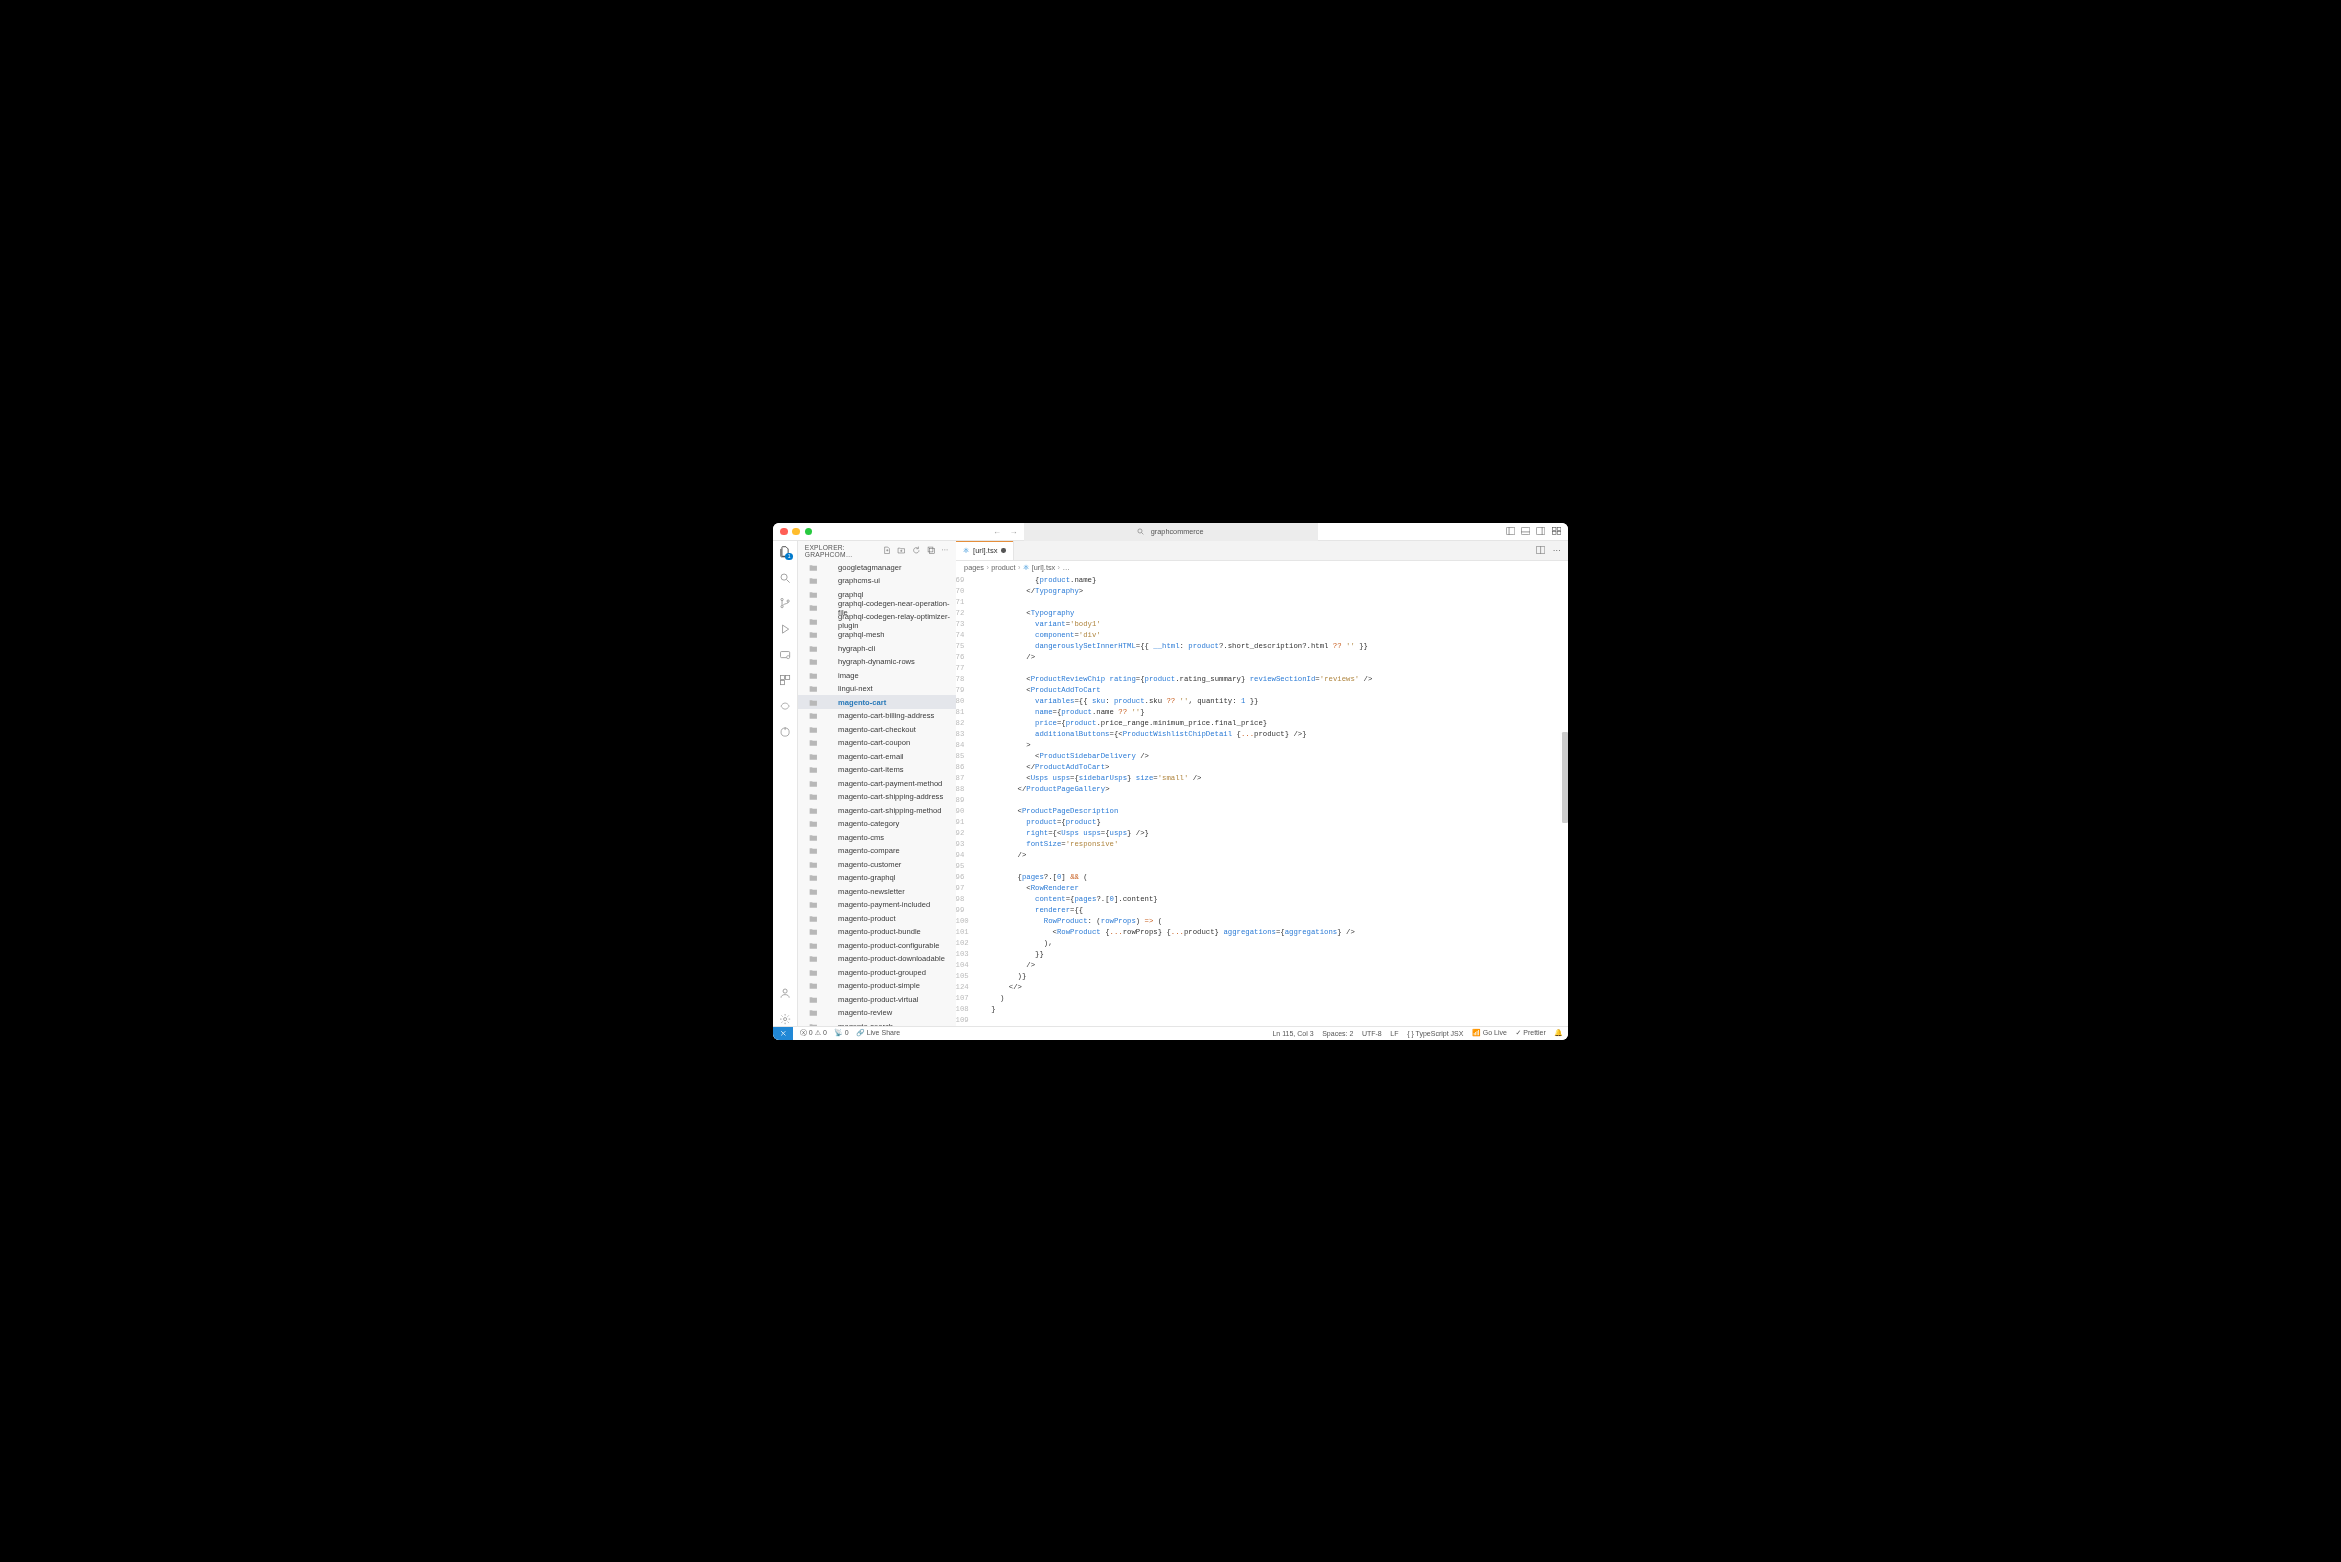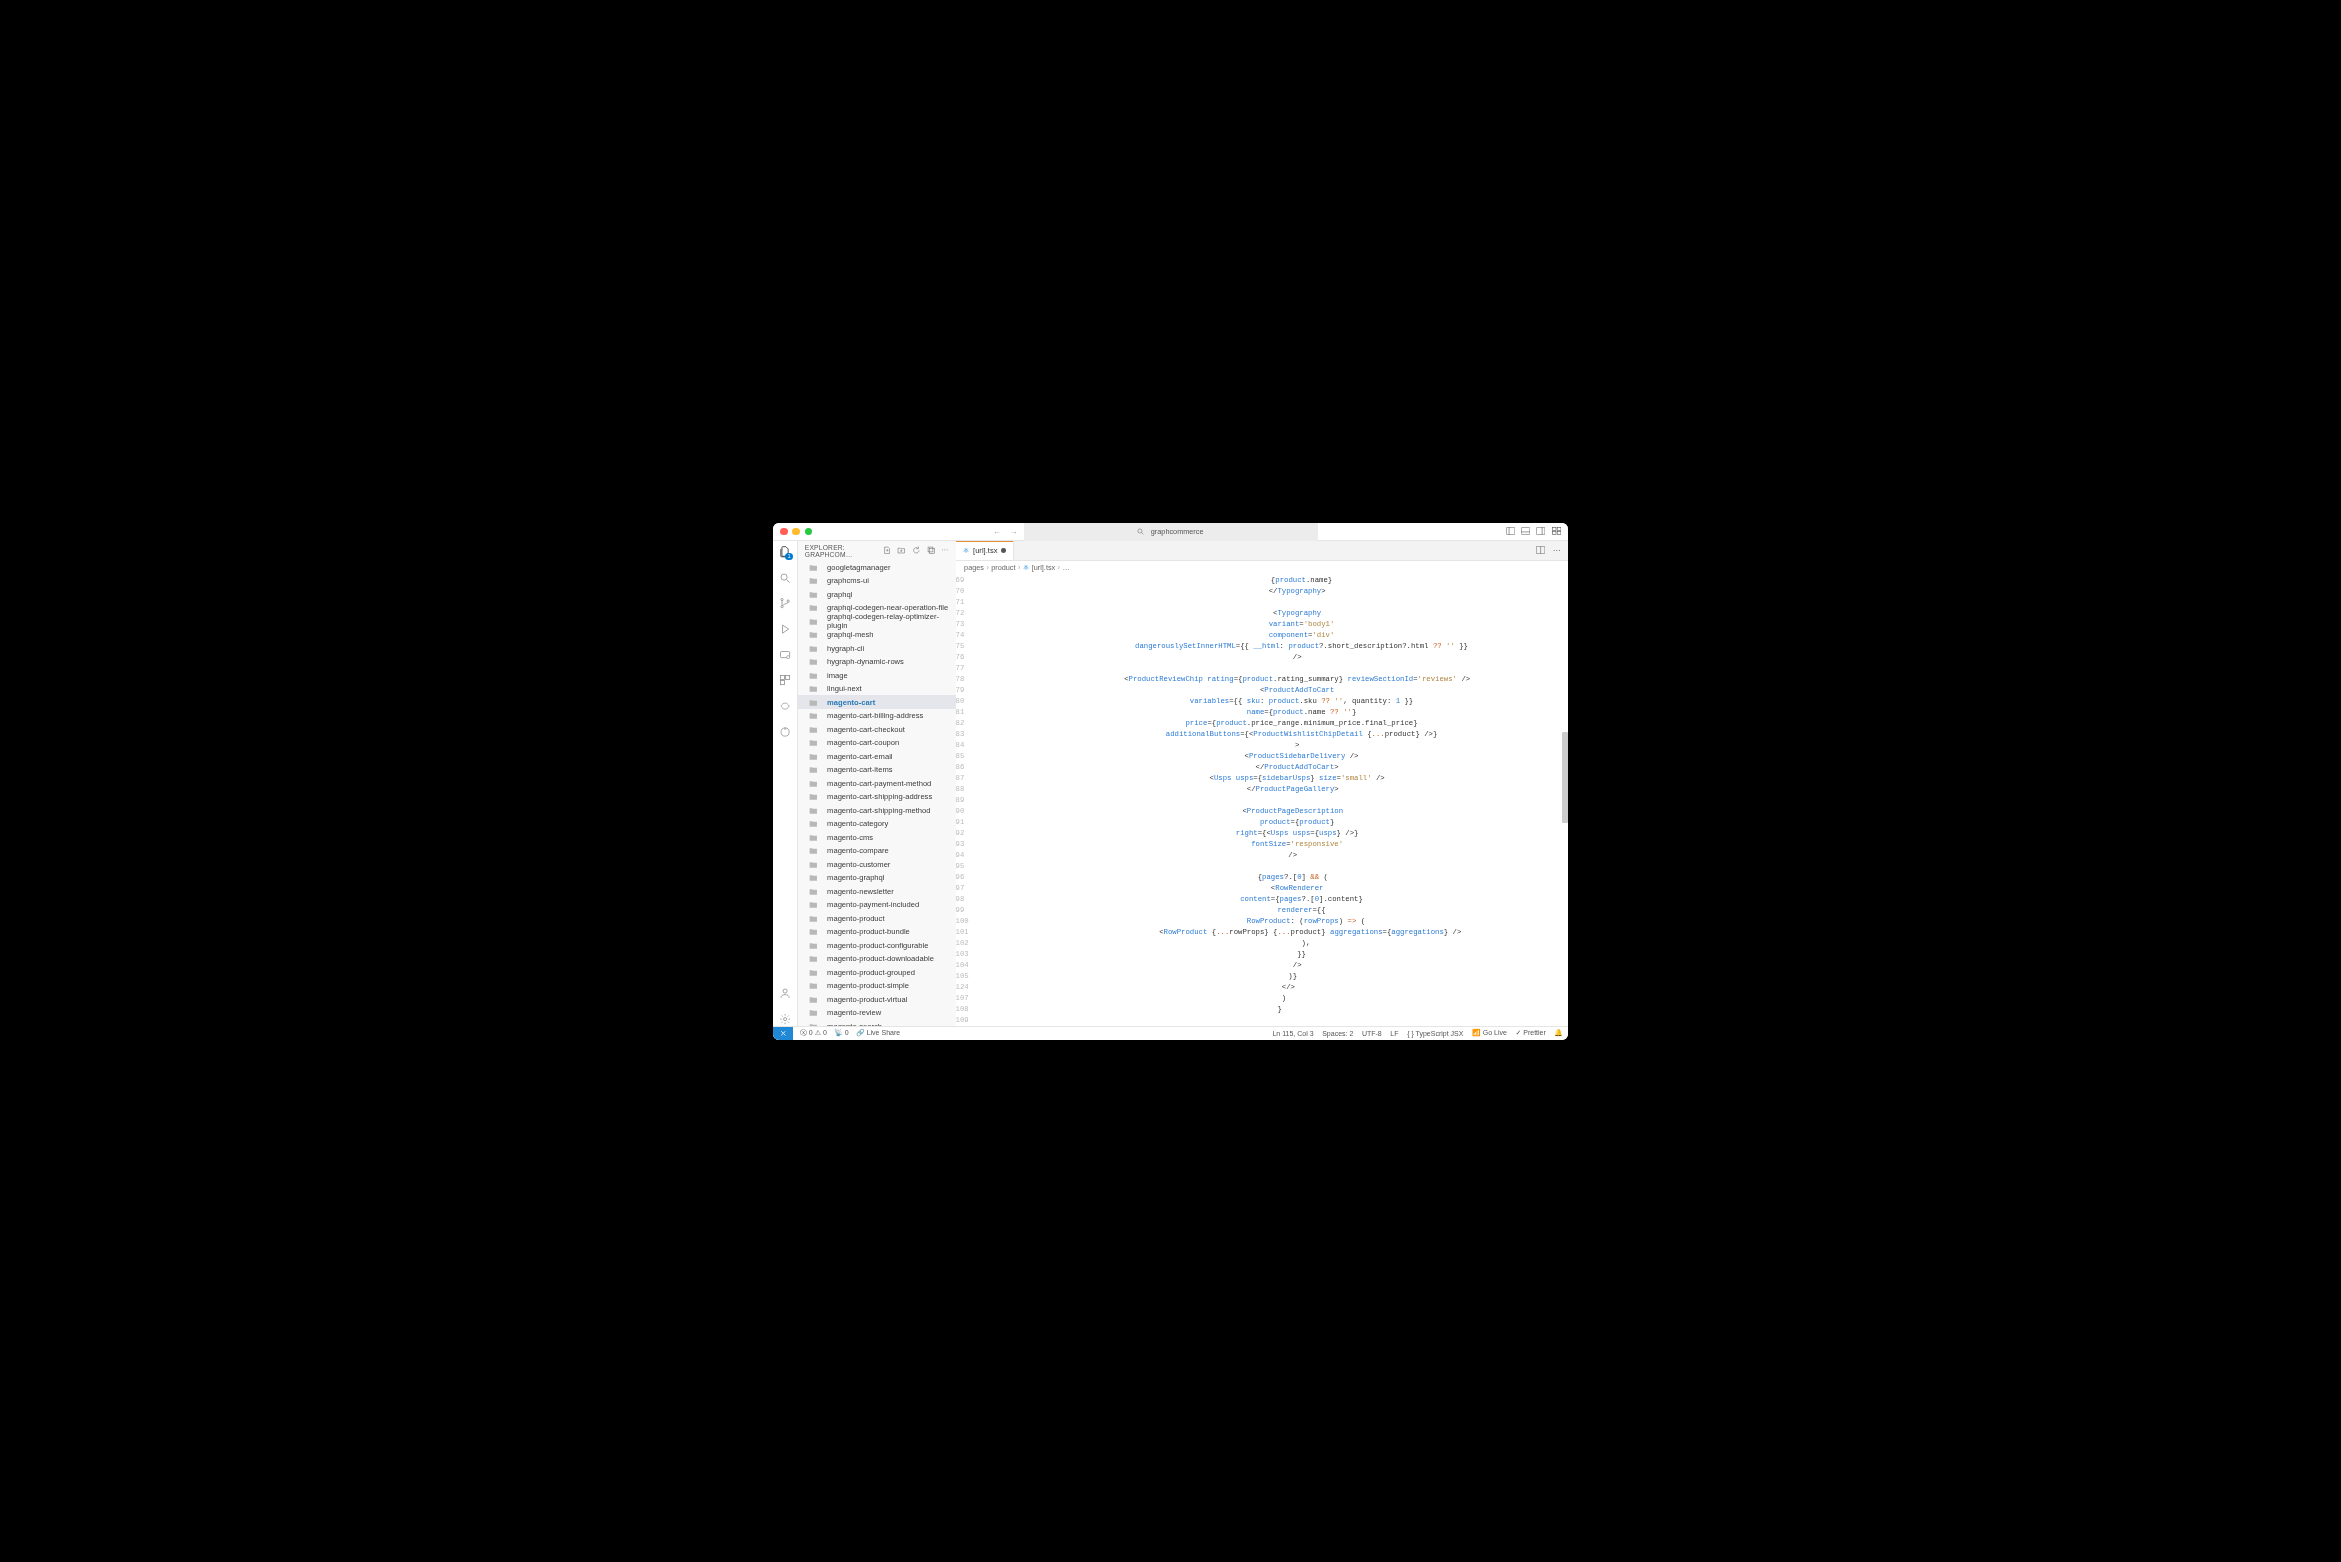--- a/index.html
+++ b/index.html
@@ -19,36 +19,36 @@
 .activitybar{width:24.5px;background:#fff;border-right:0.6px solid #e5e5e5;display:flex;flex-direction:column;align-items:center;padding-top:3.7px;gap:11px;color:#888;}
 .act-item{width:14.7px;height:14.7px;display:flex;align-items:center;justify-content:center;cursor:pointer;position:relative;}
 .act-item.active{color:#333;}
 .act-badge{position:absolute;bottom:-0.6px;right:-0.6px;background:#007acc;color:#fff;border-radius:50%;width:7.3px;height:7.3px;font-size:4.9px;display:flex;align-items:center;justify-content:center;}
 .act-spacer{flex:1;}
 .sidebar{width:158px;background:#f8f8f8;display:flex;flex-direction:column;overflow:hidden;}
 .sidebar-hdr{height:19.6px;display:flex;align-items:center;justify-content:space-between;padding:0 7.3px;font-size:6.7px;color:#555;}
 .sidebar-hdr-title{text-transform:uppercase;letter-spacing:0.2px;}
 .sidebar-actions{display:flex;gap:6.1px;color:#666;}
 .tree{flex:1;overflow-y:auto;font-size:7.6px;color:#3a3a3a;}
-.tree-item{height:13.5px;display:flex;align-items:center;padding-left:11px;gap:10px;cursor:pointer;}
+.tree-item{height:13.5px;display:flex;align-items:center;padding-left:11px;gap:21px;cursor:pointer;}
 .tree-item.selected{background:#e4e6eb;color:#2a7ab9;font-weight:bold;}
 .folder-icon{width:8.6px;height:7.3px;display:inline-block;}
 .folder-icon svg{display:block;}
 .main{flex:1;display:flex;flex-direction:column;background:#fff;overflow:hidden;}
 .tabs{height:20px;display:flex;align-items:stretch;border-bottom:0.6px solid #e5e5e5;background:#f3f3f3;position:relative;}
 .tab{display:flex;align-items:center;gap:3.7px;padding:0 7.3px;background:#fff;font-size:7.6px;color:#333;border-right:0.6px solid #e5e5e5;position:relative;}
 .tab.active::before{content:'';position:absolute;top:0;left:0;right:0;height:0.9px;background:#e58e3a;}
 .tab-icon{color:#2188d6;font-size:7.3px;}
 .tab-modified{width:4.3px;height:4.3px;border-radius:50%;background:#555;}
 .tabs-right{margin-left:auto;display:flex;align-items:center;gap:7.3px;padding-right:7.3px;color:#666;}
 .breadcrumb{height:13.5px;display:flex;align-items:center;padding-left:8.6px;font-size:7.3px;color:#666;gap:2.4px;}
 .breadcrumb .sep{color:#aaa;}
 .editor{flex:1;display:flex;overflow:hidden;font-family:Menlo,Monaco,"Courier New",monospace;font-size:7.3px;line-height:11px;position:relative;}
 .gutter{width:27px;text-align:left;padding-right:8.6px;color:#bbb;user-select:none;padding-top:0.6px;}
-.code{flex:1;white-space:pre;overflow:hidden;padding-top:0.6px;color:#333;text-align:center;}
+.code{flex:1;white-space:pre;overflow:hidden;padding-top:0.6px;color:#333;}
 .ln{height:11px;}
 .c-tag{color:#2b7bd6;}
 .c-attr{color:#2b7bd6;margin-top:8px;}
 .c-str{color:#b08640;}
 .c-op{color:#c85e1f;}
 .c-num{color:#2b7bd6;}
 .minimap{width:6.1px;position:absolute;right:0;top:0;bottom:0;}
 .mm-thumb{position:absolute;right:0;top:35%;width:6.1px;height:20%;background:#ccc;border-radius:1.2px;}
 .statusbar{height:13.5px;background:#fff;border-top:0.6px solid #e5e5e5;display:flex;align-items:center;padding:0 4.9px;font-size:7px;color:#555;gap:7.3px;}
 .sb-left{display:flex;align-items:center;gap:7.3px;}

